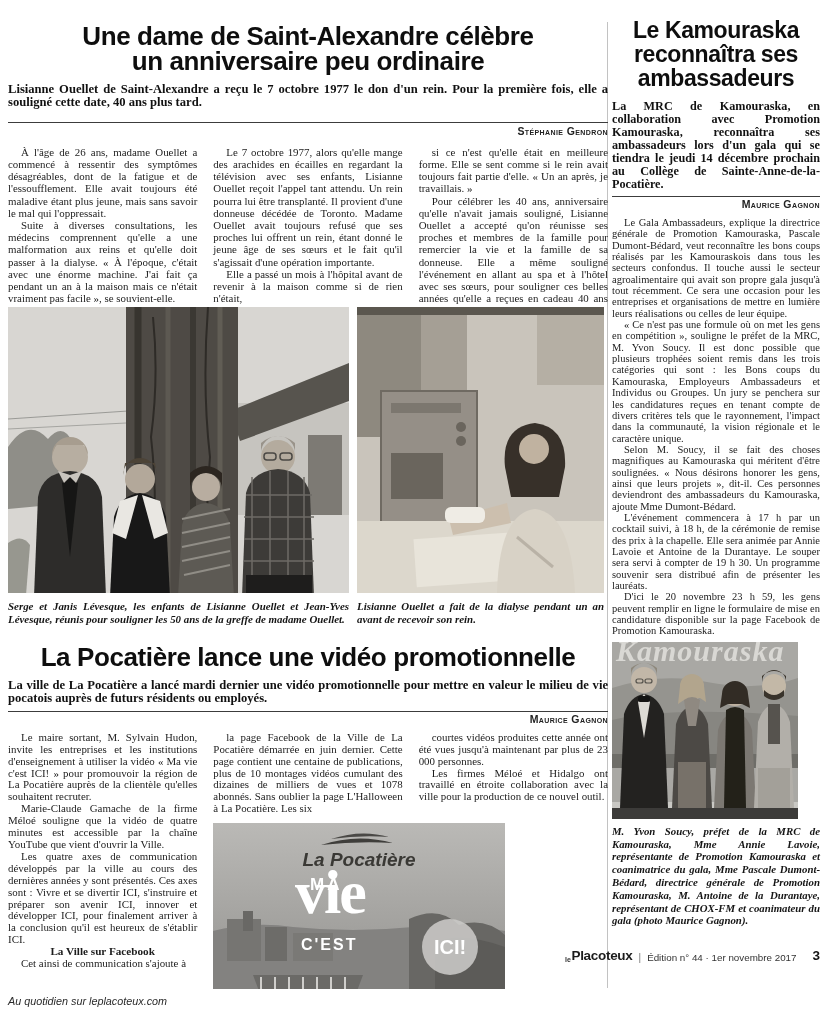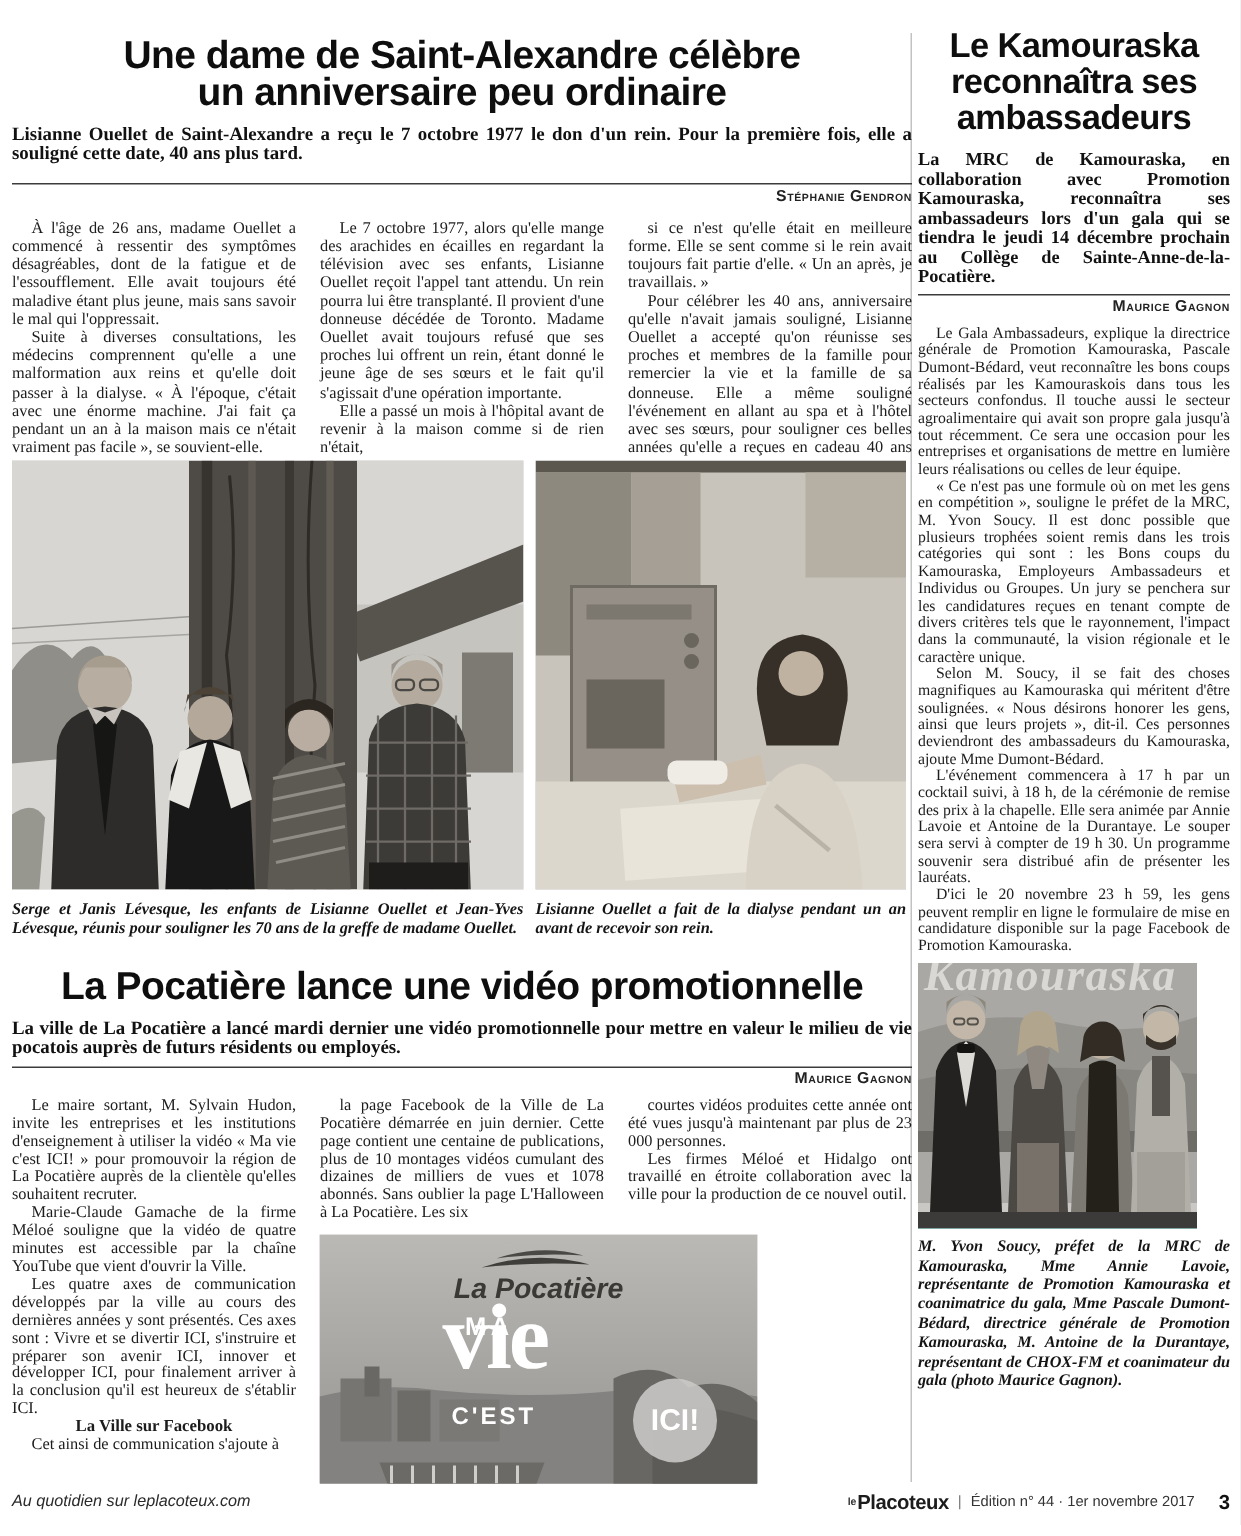--- a/index.html
+++ b/index.html
@@ -59,21 +59,21 @@
   .promo-layer{position:absolute;margin:0;font-family:"Liberation Sans",sans-serif;font-weight:bold;color:#fff;}
   #promo-logo{top:26px;left:0;width:100%;text-align:center;font-style:italic;font-size:19px;color:#3a3935;letter-spacing:0;}
   #promo-ma{top:52px;left:97px;font-size:17px;letter-spacing:3px;}
   #promo-vie{top:38px;left:82px;font-size:62px;line-height:62px;letter-spacing:-2px;font-family:Liberation Serif, serif;}
   #promo-cest{top:113px;left:88px;font-size:16px;letter-spacing:2px;}
   #promo-ici{top:96px;left:209px;width:56px;height:56px;border-radius:50%;background:rgba(203,202,199,.88);
              display:flex;align-items:center;justify-content:center;font-size:20px;letter-spacing:0;}
   
   #footer-left{position:absolute;left:8px;top:995px;font-family:"Liberation Sans",sans-serif;
                font-style:italic;font-size:10.8px;color:#2a2a2a;}
-  #footer-right{position:absolute;right:7px;top:994px;display:flex;align-items:center;
+  #footer-right{position:absolute;right:7px;top:948px;display:flex;align-items:flex-end;
                 font-family:"Liberation Sans",sans-serif;color:#333;}
   #footer-right .le{font-size:7px;font-weight:bold;margin-right:.5px;}
   #footer-right .brand{font-size:13.5px;font-weight:bold;letter-spacing:-.3px;color:#1c1c1c;}
   #footer-right .sep{font-size:10px;margin:0 6px;color:#777;}
   #footer-right .edition{font-size:9.8px;}
   #footer-right .pageno{font-size:13.5px;font-weight:bold;margin-left:16px;color:#111;}
 </style>
 </head>
 <body>
 
@@ -182,21 +182,21 @@
       <rect x="58" y="228" width="120" height="48" fill="#e8e4da" transform="rotate(-4 118 252)"></rect>
       <path d="M148,160 q-4,-40 30,-44 q32,4 30,44 l-6,30 -48,0 Z" fill="#373029"></path>
       <circle cx="177" cy="142" r="15" fill="#c0b2a0"></circle>
       <path d="M140,286 q2,-80 38,-84 q36,4 40,84 Z" fill="#d8d2c6"></path>
       <path d="M150,196 l-58,16 4,16 58,-12 Z" fill="#ccbfae"></path>
       <rect x="88" y="200" width="40" height="16" rx="6" fill="#efece5"></rect>
       <path d="M160,230 l36,30" stroke="#b9b2a6" stroke-width="3"></path>
     </svg>
   </div>
 
-  <p id="cap1" class="caption">Serge et Janis Lévesque, les enfants de Lisianne Ouellet et Jean-Yves Lévesque, réunis pour souligner les 70 ans de la greffe de madame Ouellet.</p>
+  <p id="cap1" class="caption">Serge et Janis Lévesque, les enfants de Lisianne Ouellet et Jean-Yves Lévesque, réunis pour souligner les 50 ans de la greffe de madame Ouellet.</p>
   <p id="cap2" class="caption">Lisianne Ouellet a fait de la dialyse pendant un an avant de recevoir son rein.</p>
 
   <div id="a2">
     <div class="headline title">
       <div>Le Kamouraska</div>
       <div>reconnaîtra ses</div>
       <div>ambassadeurs</div>
     </div>
     <p class="lead" style="margin:10px 0 0 0;">La MRC de Kamouraska, en collaboration avec Promotion Kamouraska, reconnaîtra ses ambassadeurs lors d'un gala qui se tiendra le jeudi 14 décembre prochain au Collège de Sainte-Anne-de-la-Pocatière.</p>
     <div class="rule"></div>

